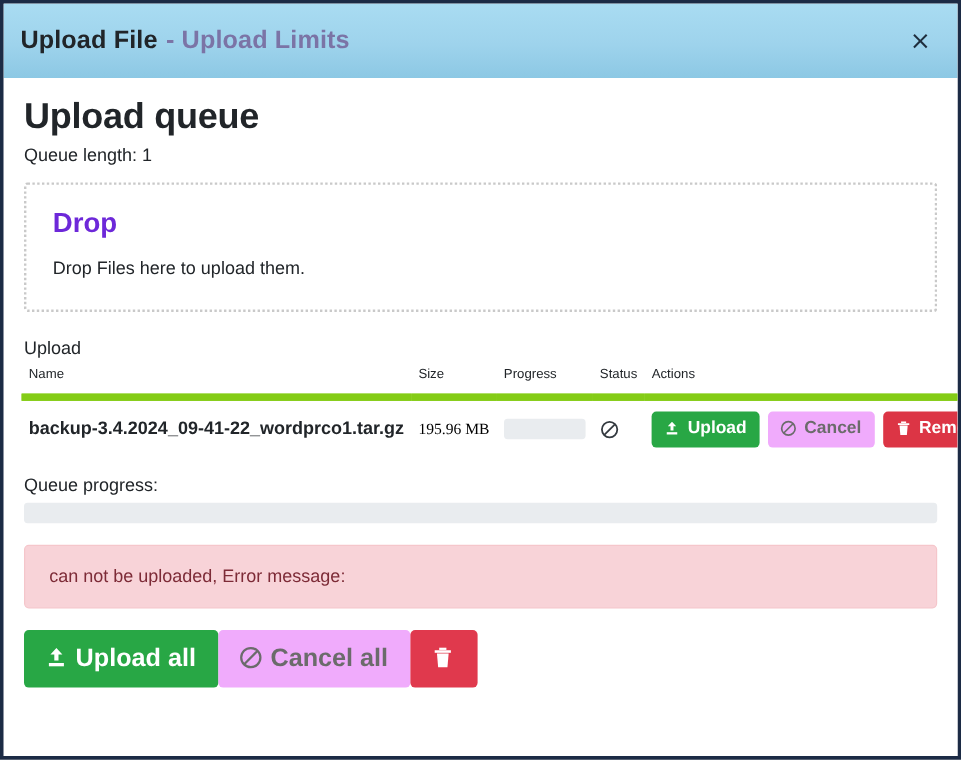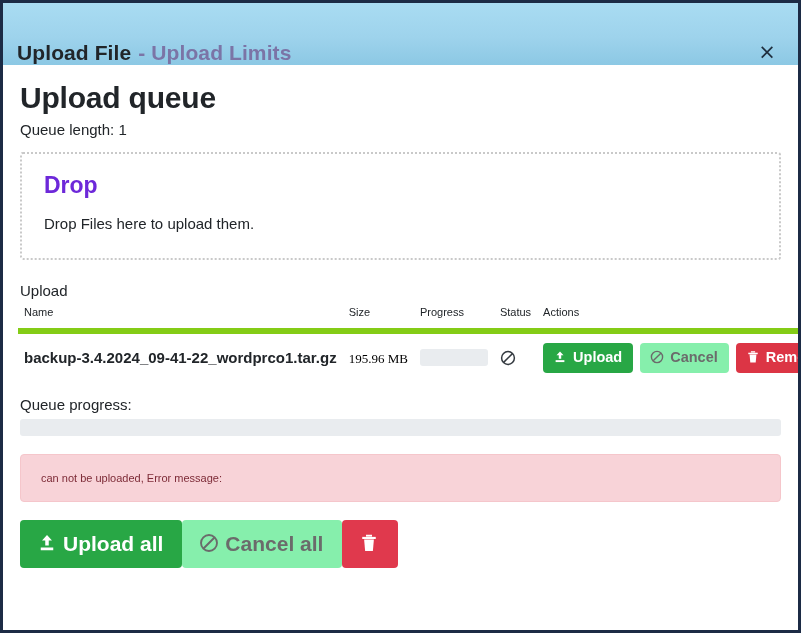--- a/index.html
+++ b/index.html
@@ -27,21 +27,21 @@
     flex-direction: column;
     overflow: hidden;
   }
 
   
   .titlebar {
     height: 62px;
     flex: 0 0 62px;
     background: linear-gradient(to bottom, #a9dcf2 0%, #9ed3ec 55%, #8cc8e4 100%);
     display: flex;
-    align-items: flex-end;
+    align-items: center;
     padding: 0 18px 0 14px;
     box-sizing: border-box;
     position: relative;
   }
   .title-text {
     font-size: 21px;
     font-weight: bold;
     color: #212529;
     white-space: nowrap;
     letter-spacing: .1px;
@@ -214,21 +214,21 @@
     font-size: 14.5px;
     padding: 7px 11px 8px 10px;
     font-weight: bold;
   }
   .btn-lg {
     font-size: 21px;
     padding: 13px 19px 14px 17px;
     font-weight: bold;
   }
   .btn-green  { background: #28a745; color: #ffffff; }
-  .btn-yellow { background: #86efac; color: #6b6b6b; }
+  .btn-yellow { background: #f0abfc; color: #6b6b6b; }
   .btn-red    { background: #dc3545; color: #ffffff; }
   .btn-red.btn-lg { background: #e0394d; }
 
   .row-actions {
     display: flex;
     gap: 7px;
     align-items: center;
   }
 
   .icon-svg { display: block; flex: 0 0 auto; }
@@ -252,21 +252,21 @@
     background: #28a745;
     width: 0%;
   }
 
   
   .alert-error {
     background: #f8d3d8;
     border: 1px solid #f5c6cb;
     border-radius: 4px;
     color: #7d2b37;
-    font-size: 11px;
+    font-size: 15px;
     padding: 17px 20px;
     margin: 0 2px 18px 2px;
   }
 
   
   .footer-actions {
     display: flex;
     margin: 0 2px;
   }
 </style>

